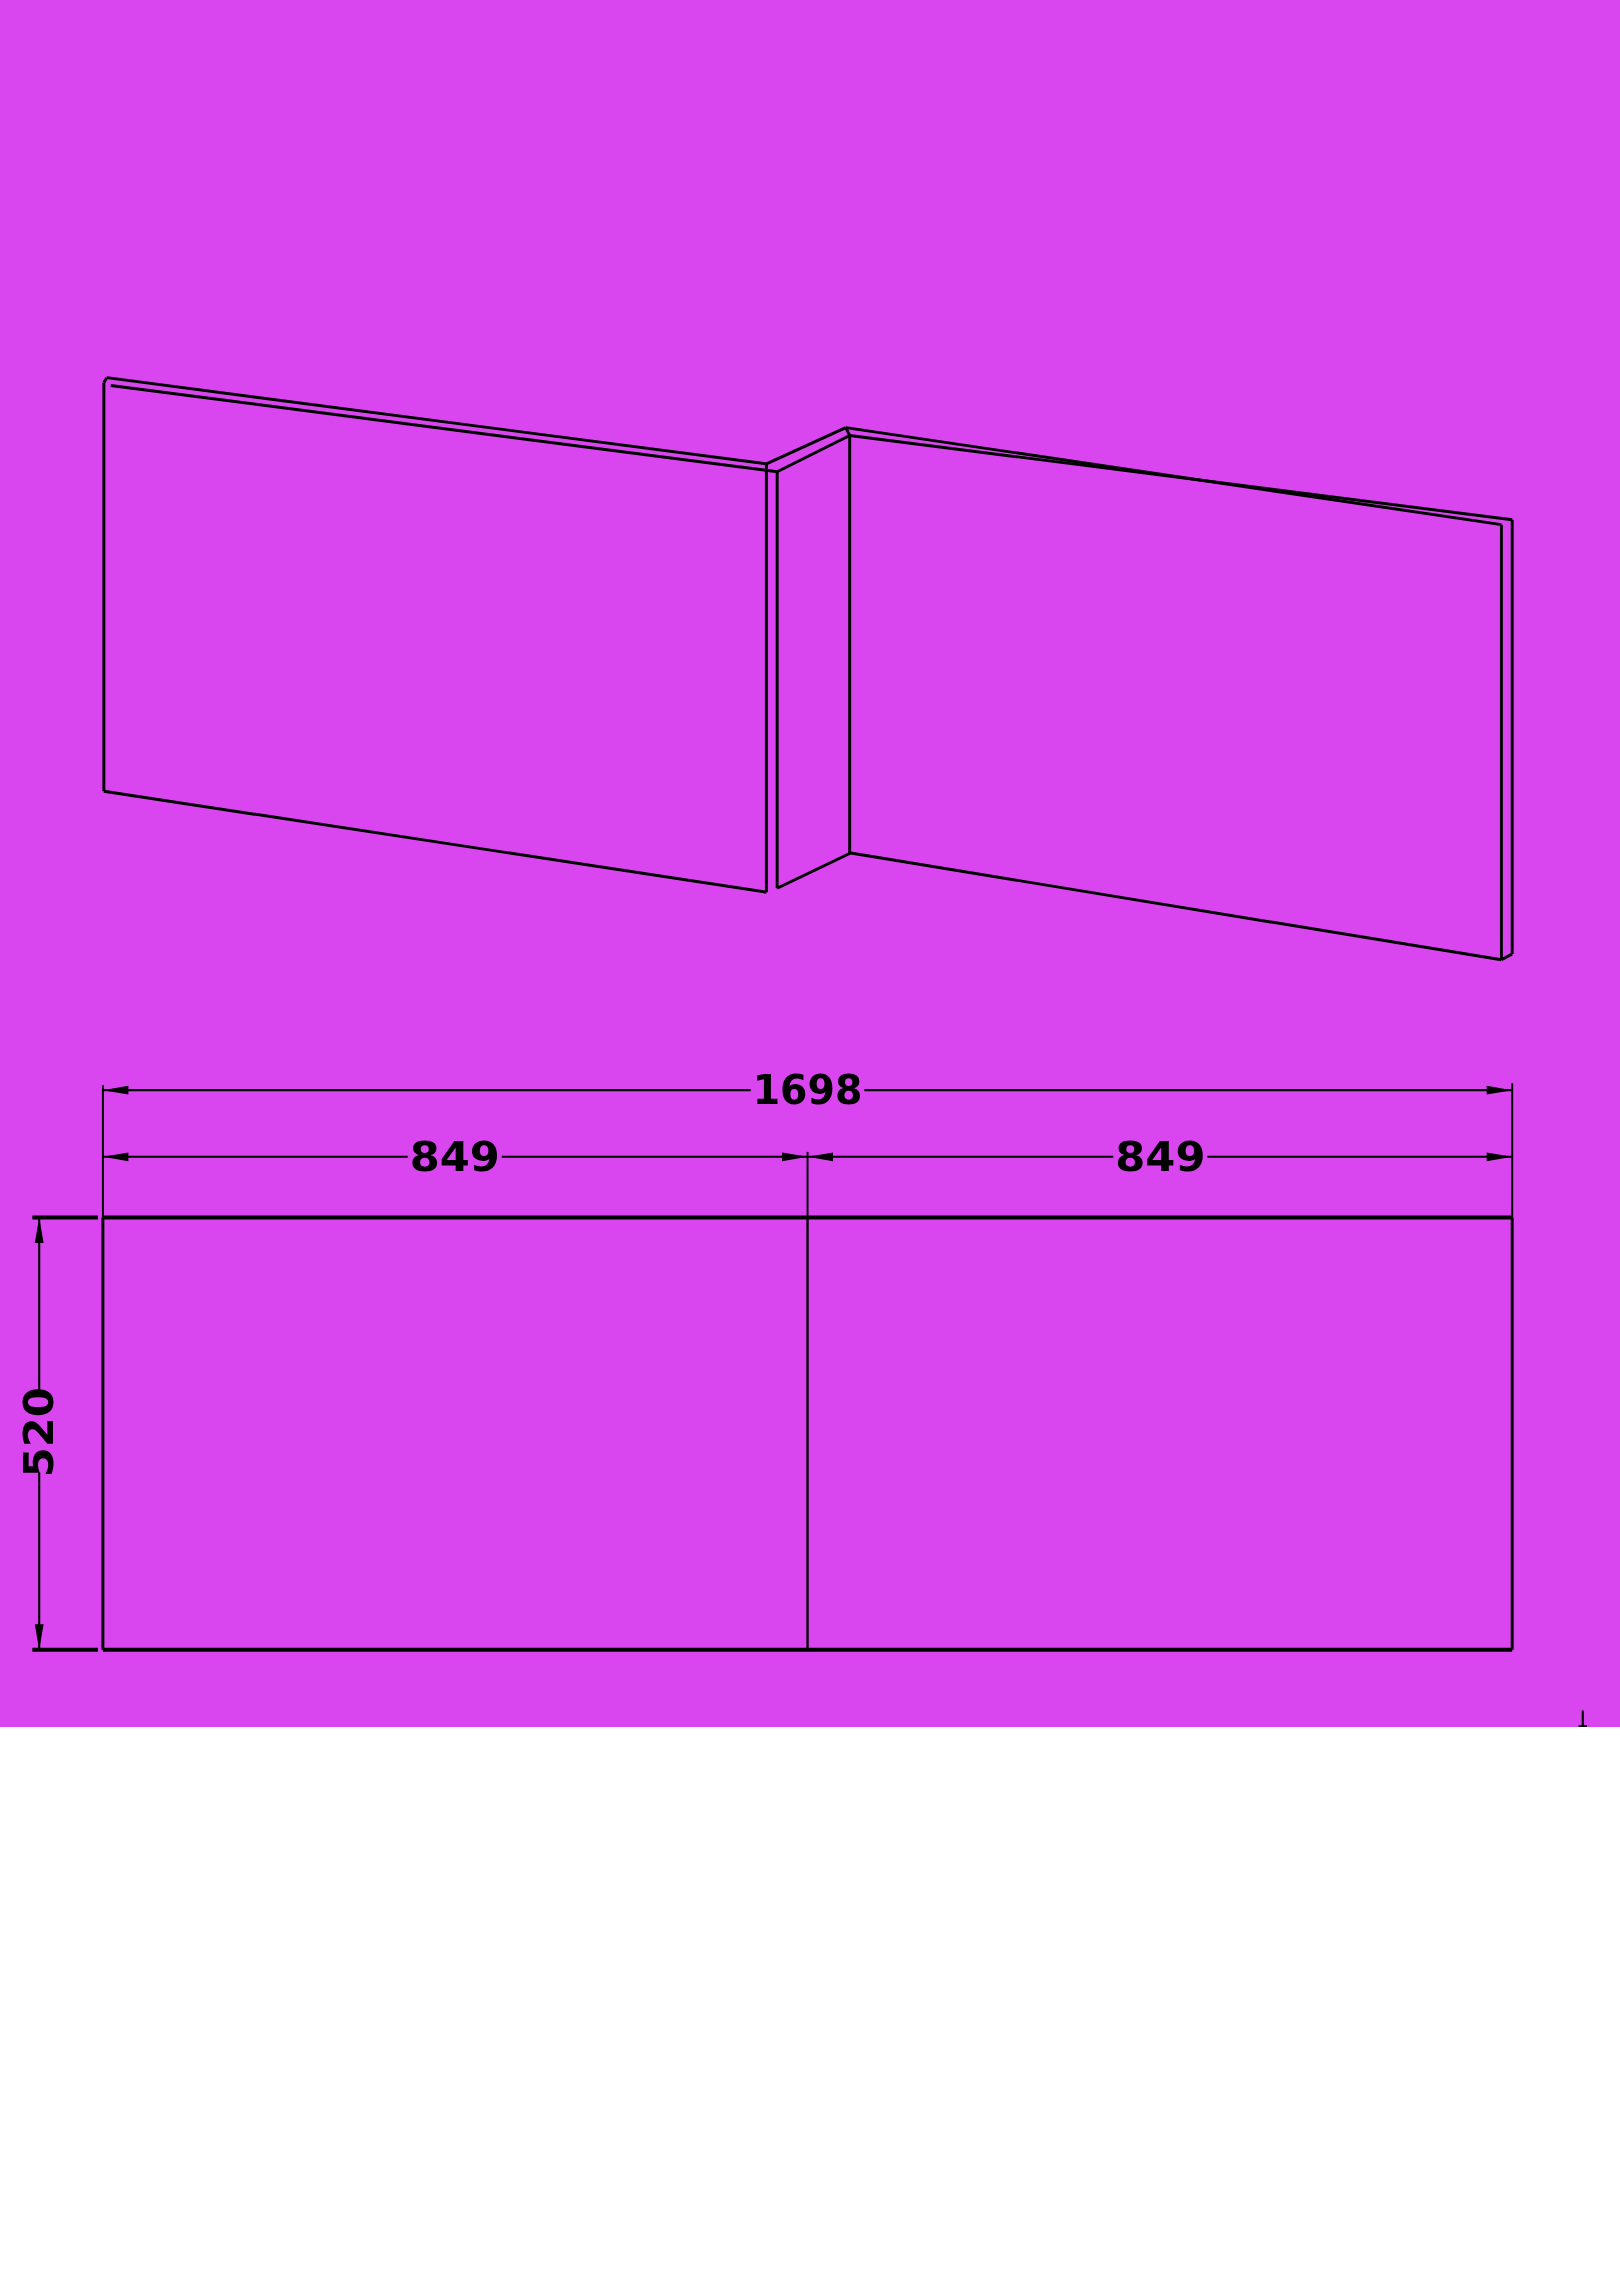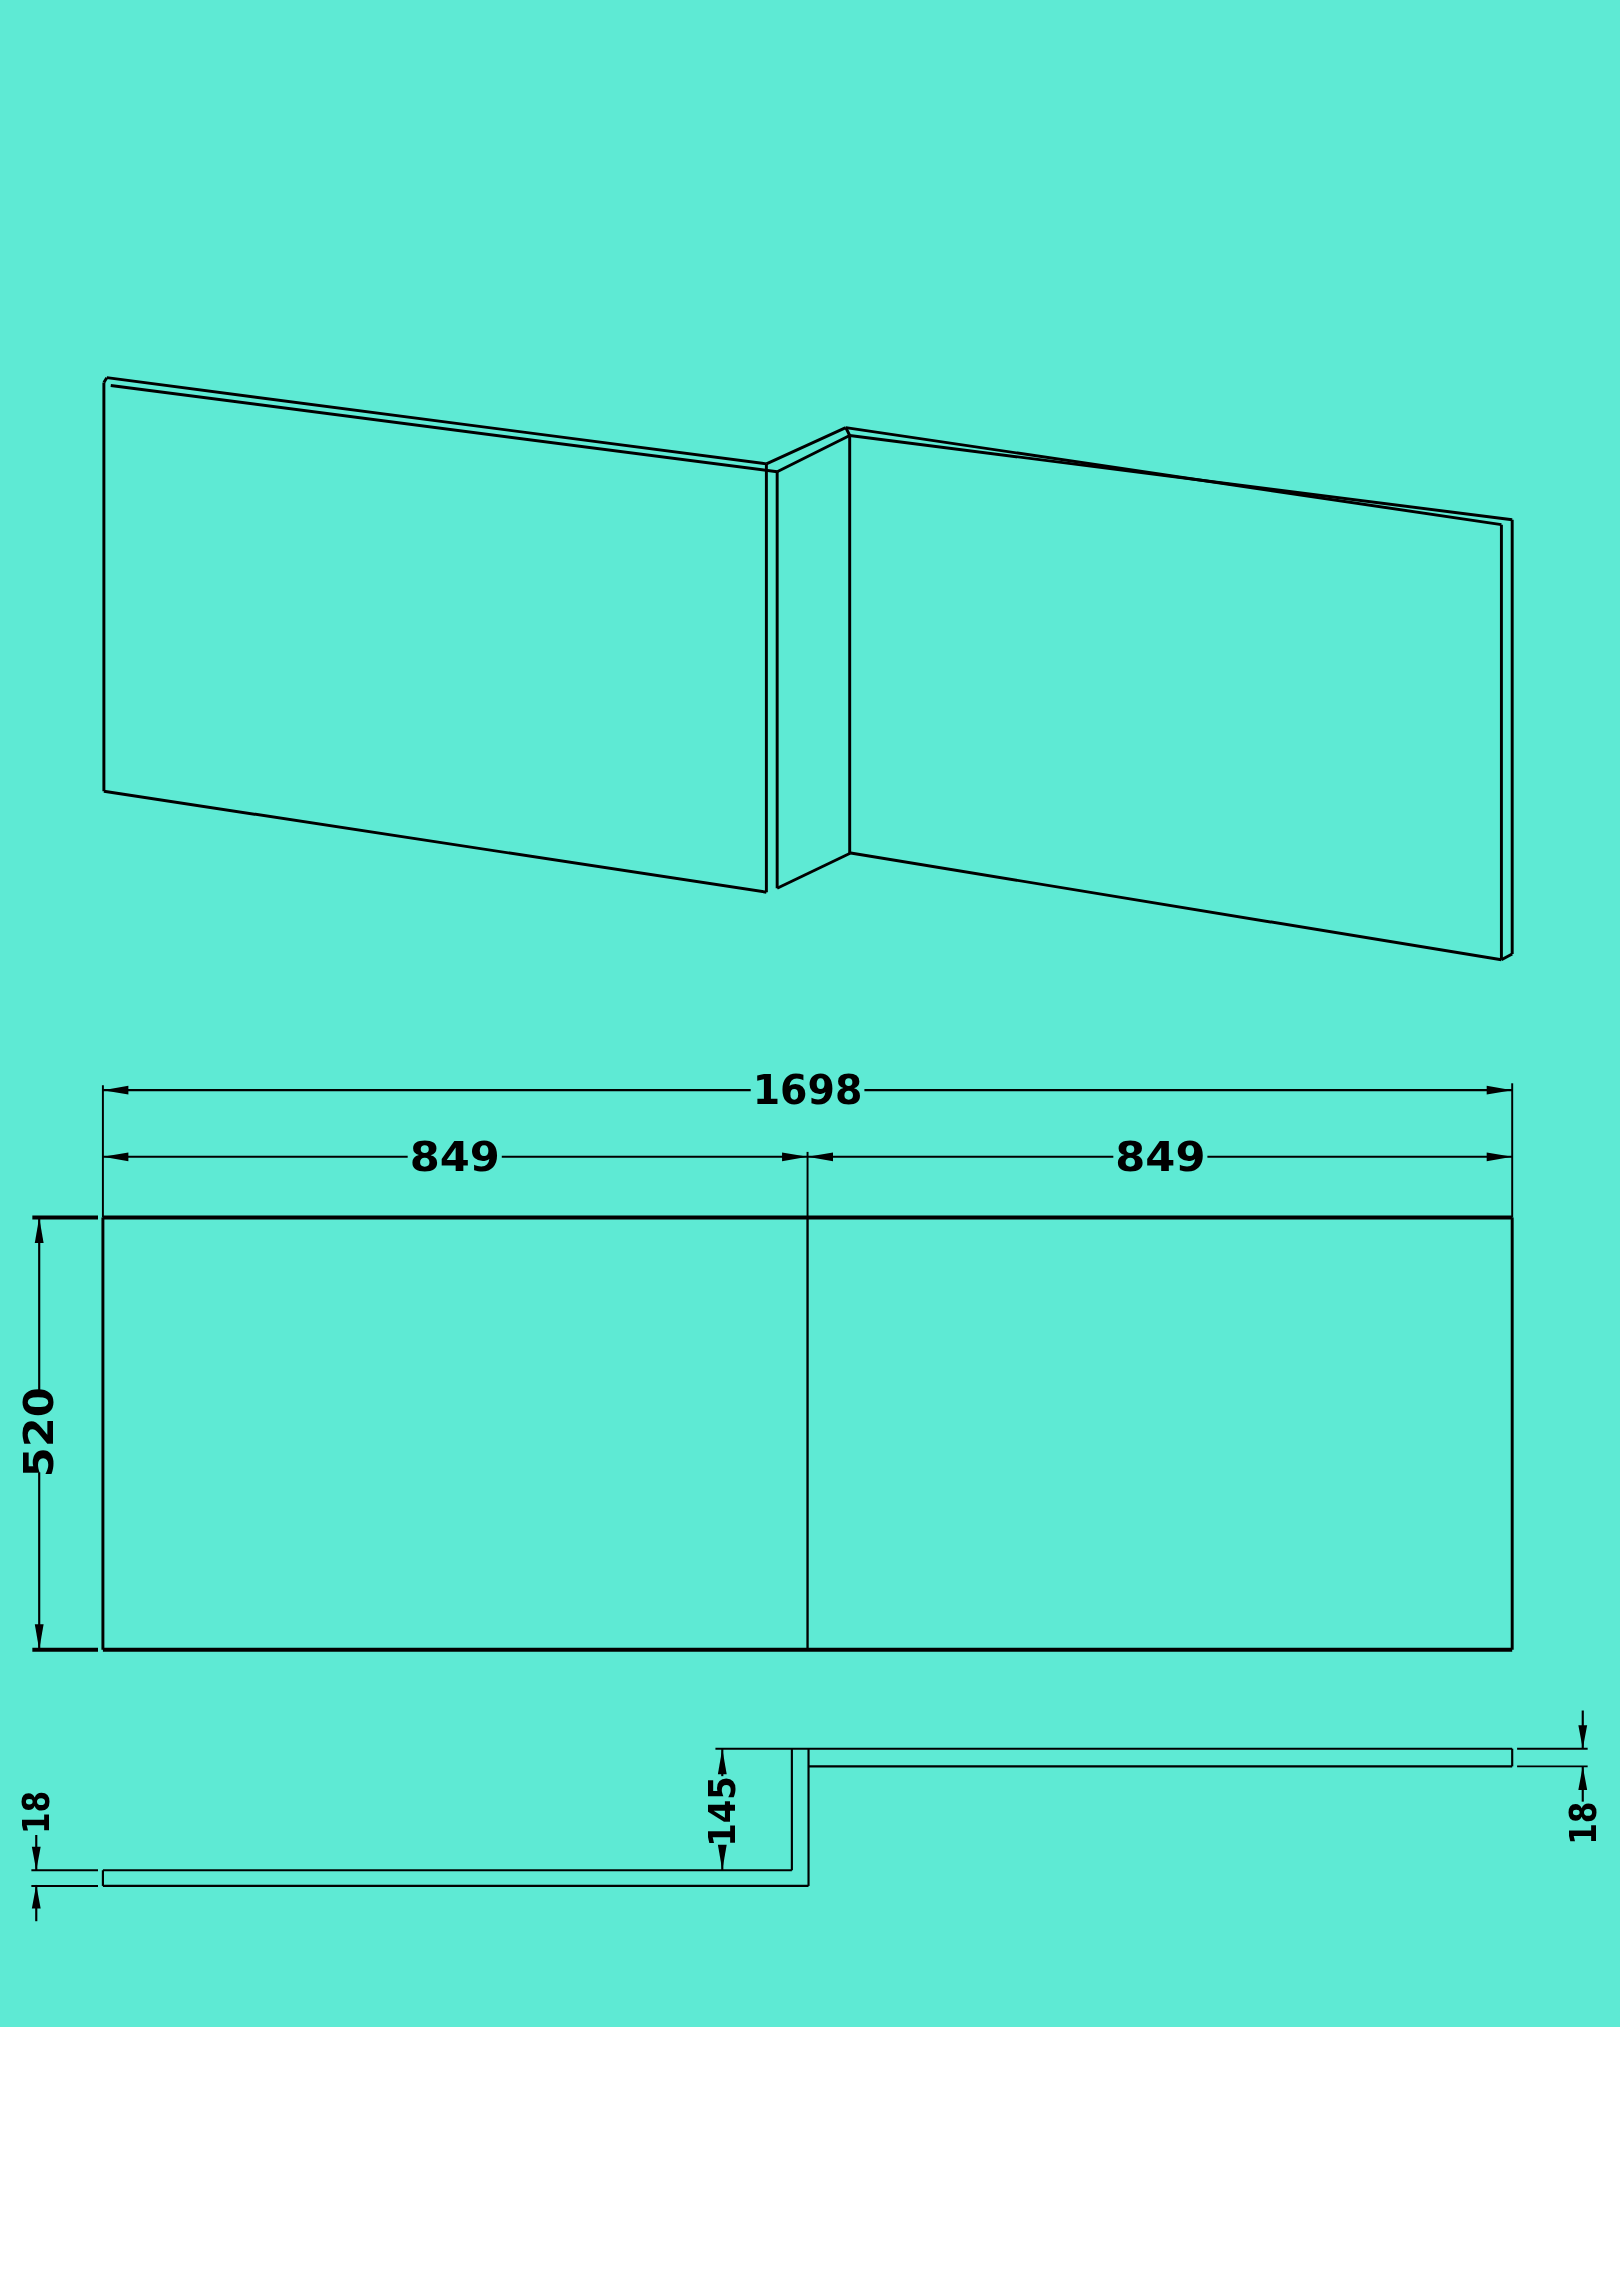--- a/index.html
+++ b/index.html
@@ -2,22 +2,22 @@
 <html><head>
 <meta charset="utf-8">
 <style>
   html, body {
     margin: 0;
     padding: 0;
     background: #ffffff;
   }
   .sheet {
     width: 1620px;
-    height: 2027px;
-    background: #5eead4;
+    height: 1727px;
+    background: #d946ef;
     position: relative;
   }
   svg { display: block; }
   .dim-text {
     font-family: "DejaVu Sans", "Liberation Sans", sans-serif;
     font-weight: bold;
     fill: #000000;
   }
   .dim-text.big   { font-size: 42px; }
   .dim-text.small { font-size: 38px; }

